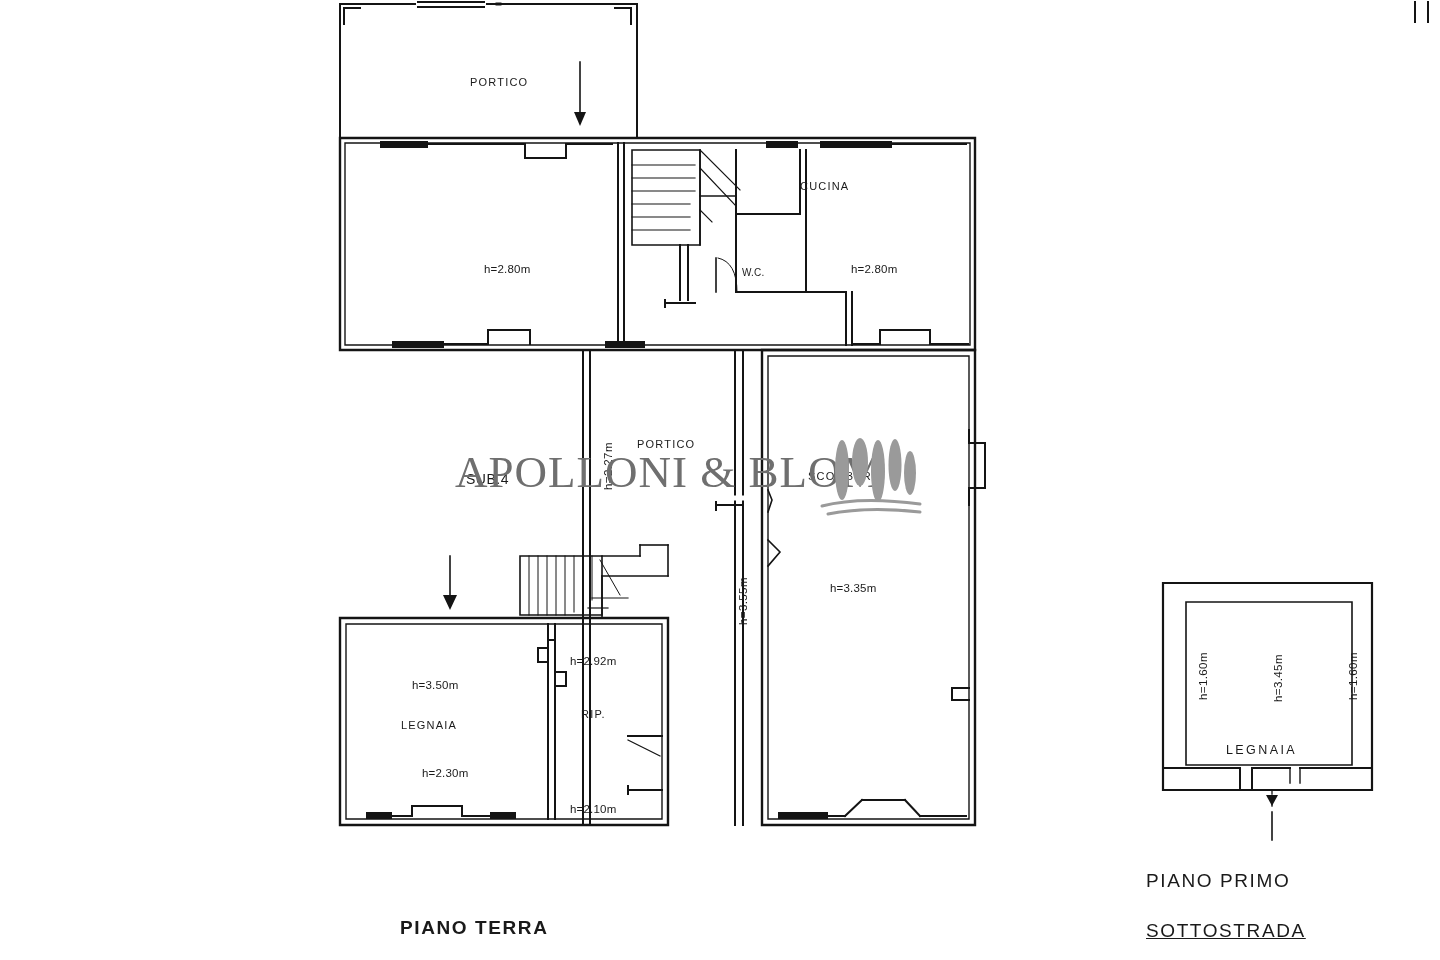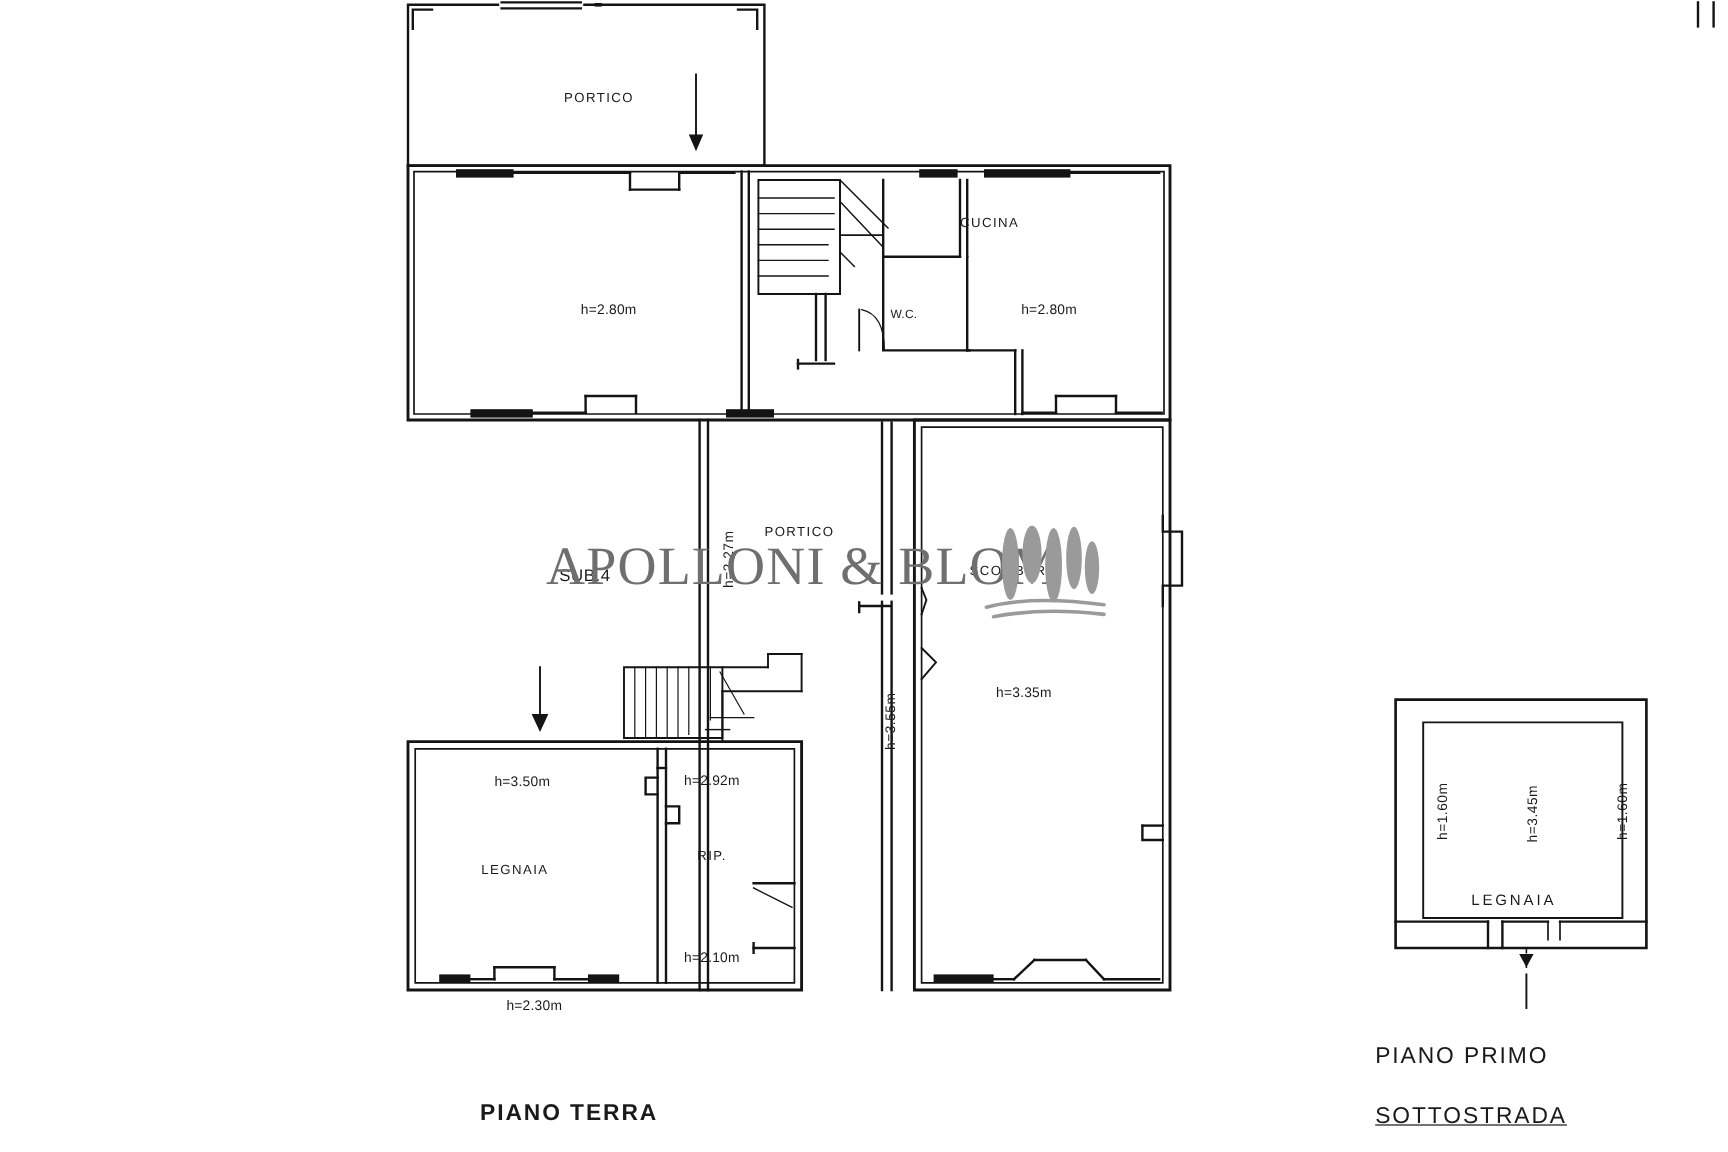--- a/index.html
+++ b/index.html
@@ -33,20 +33,21 @@
     color: #1a1a1a;
     letter-spacing: 0.4px;
   }
   .room-name {
     font-size: 11px;
     letter-spacing: 1.2px;
   }
   .hgt {
     font-size: 11.5px;
     letter-spacing: 0.2px;
+    margin-top: 10px;
   }
   .hgt-v {
     font-size: 11.5px;
     transform: rotate(-90deg);
     transform-origin: left top;
   }
   .sub {
     font-size: 14px;
     letter-spacing: 0.5px;
   }
@@ -270,25 +271,25 @@
   <div class="lbl sub" style="left:466px; top:471px;">SUB.4</div>
 
   <div class="lbl hgt-v" style="left:602px; top:490px;">h=2.27m</div>
 
   <div class="lbl hgt-v" style="left:737px; top:625px;">h=3.55m</div>
 
   <div class="lbl room-name" style="left:808px; top:470px;">SCOMBERO</div>
 
   <div class="lbl hgt" style="left:830px; top:572px;">h=3.35m</div>
 
-  <div class="lbl hgt" style="left:412px; top:646px;">h=3.50m</div>
+  <div class="lbl hgt" style="left:412px; top:669px;">h=3.50m</div>
 
   <div class="lbl room-name" style="left:401px; top:719px;">LEGNAIA</div>
 
-  <div class="lbl hgt" style="left:412px; top:833px;padding-left:10px;">h=2.30m</div>
+  <div class="lbl hgt" style="left:412px; top:757px;padding-left:10px;">h=2.30m</div>
 
   <div class="lbl hgt" style="left:570px; top:645px;">h=2.92m</div>
 
   <div class="lbl room-name" style="left:581px; top:708px;">RIP.</div>
 
   <div class="lbl hgt" style="left:570px; top:793px;">h=2.10m</div>
 
   <div class="lbl caption" style="left:400px; top:905px;font-weight:bold;">PIANO TERRA</div>
 
   <div class="lbl hgt-v" style="left:1197px; top:700px;">h=1.60m</div>

